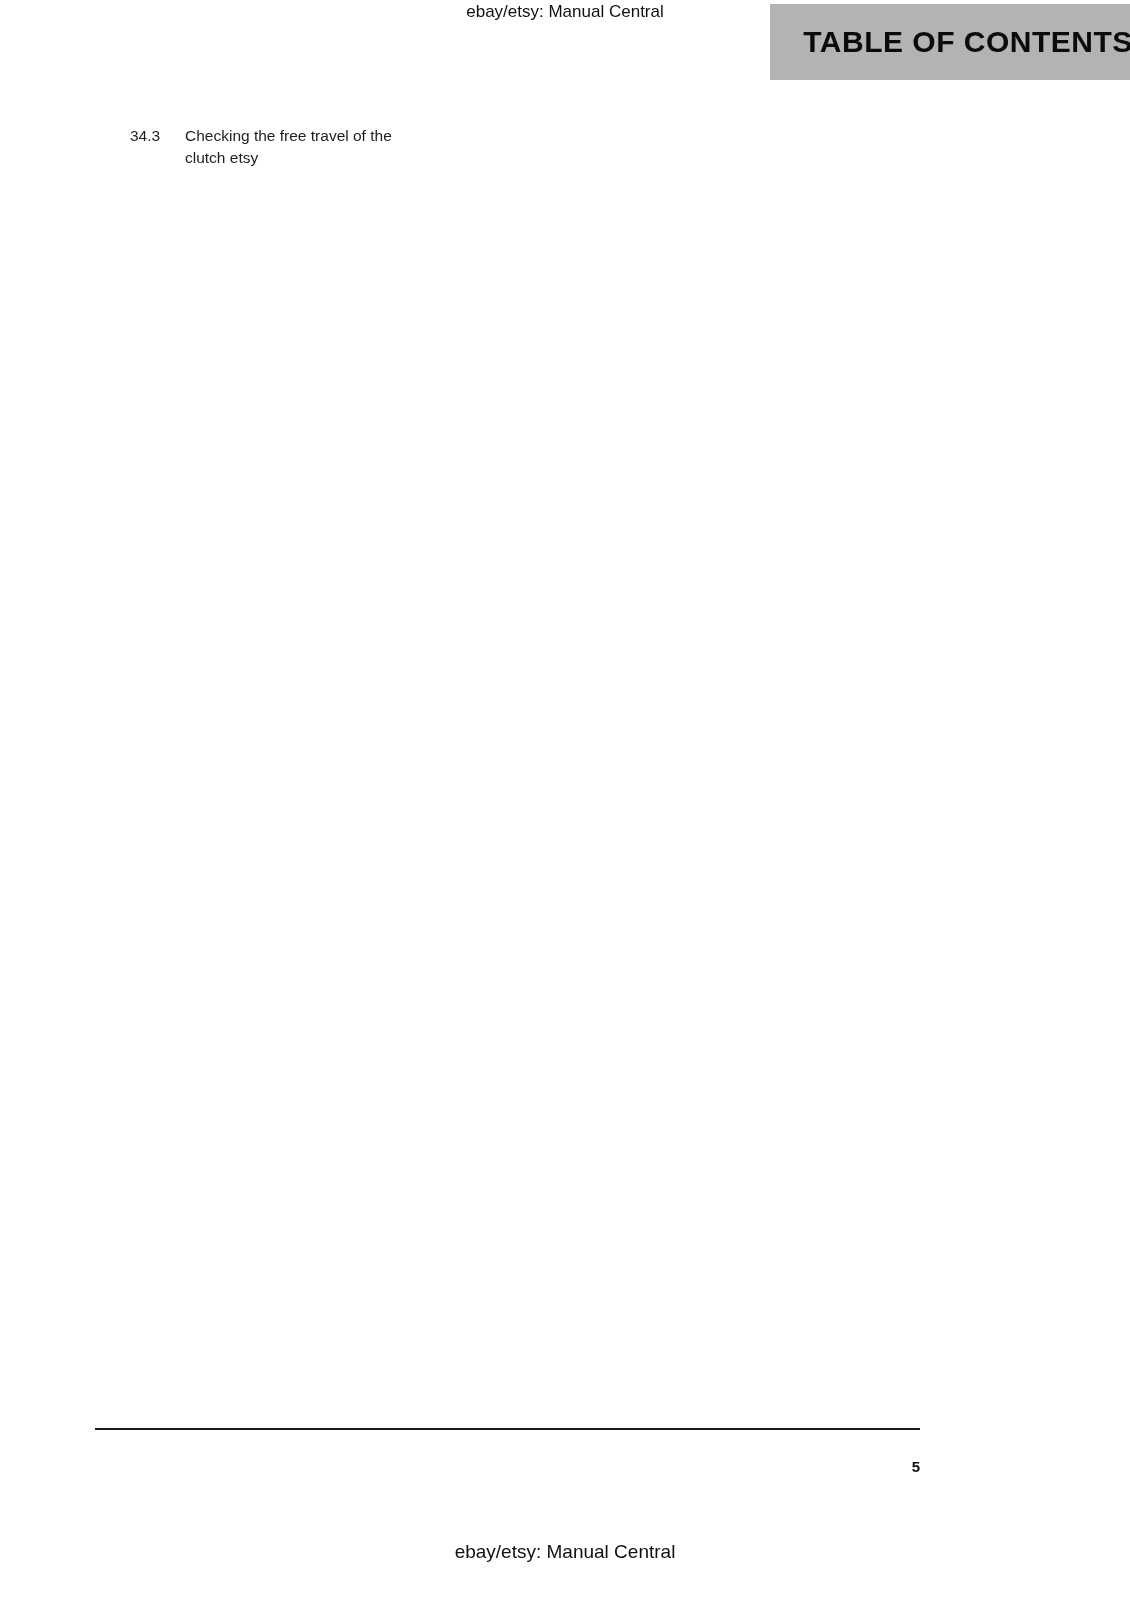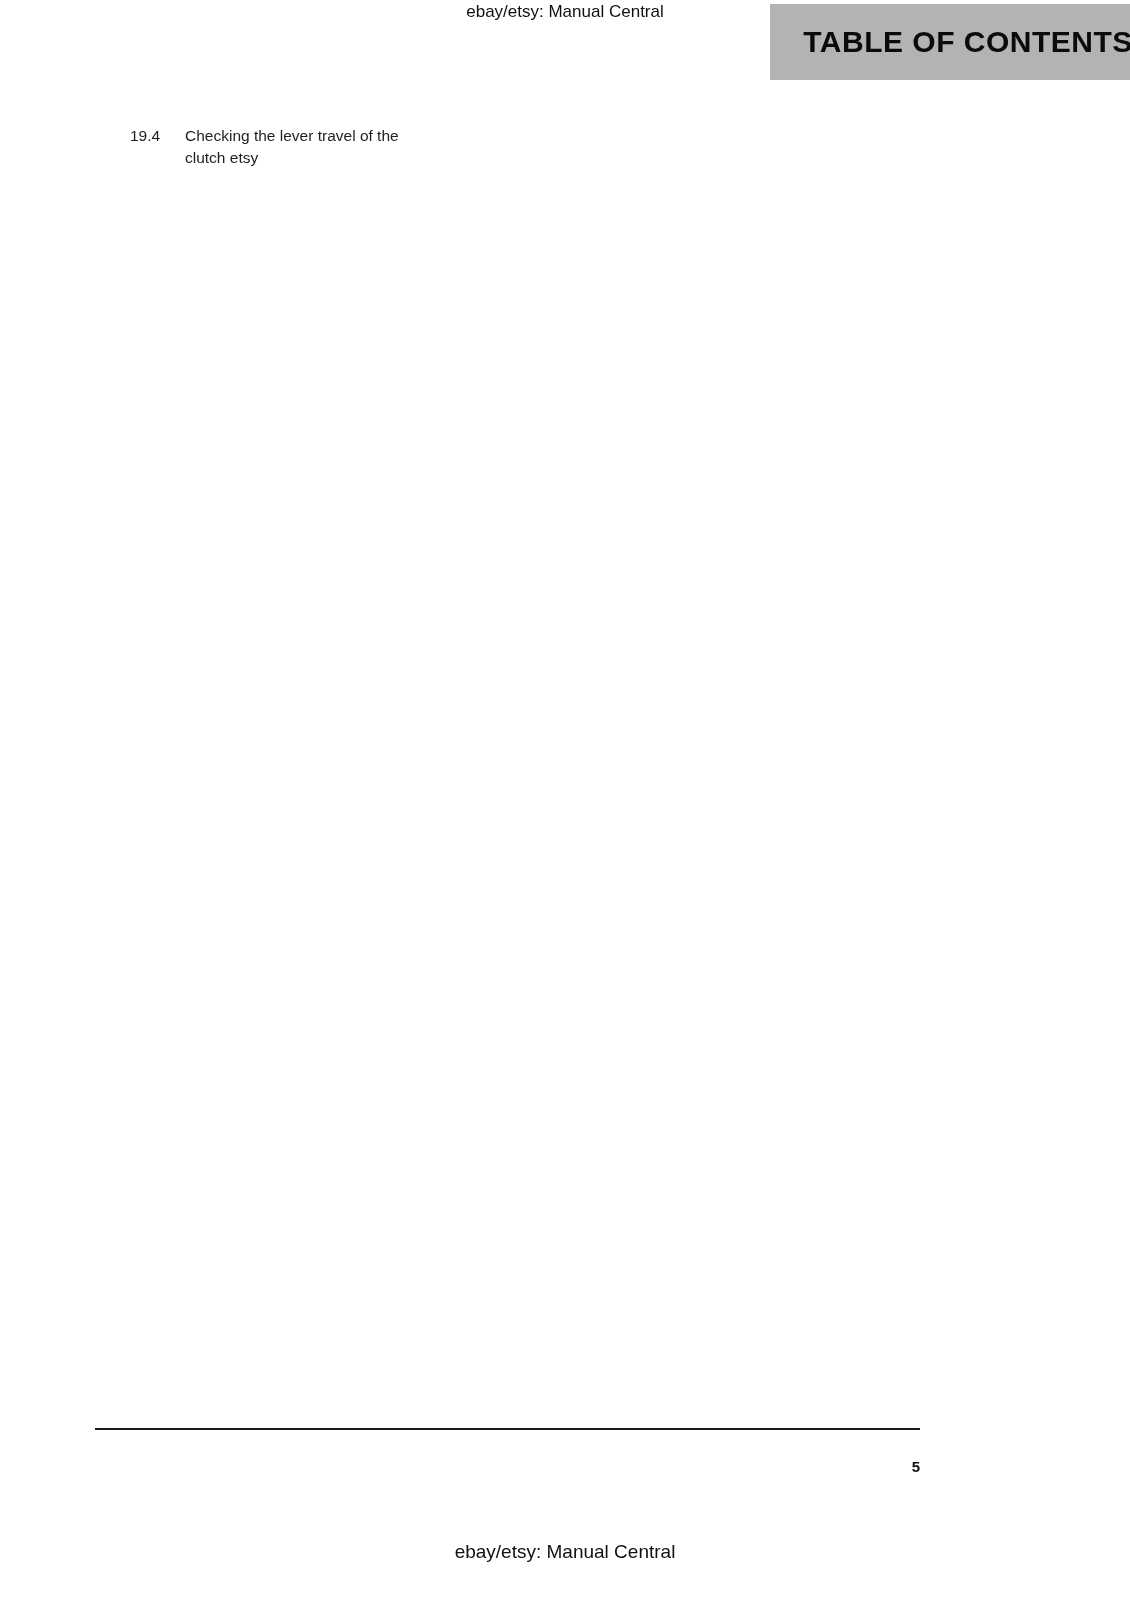--- a/index.html
+++ b/index.html
@@ -113,23 +113,23 @@
 <div class="page">
 
   <div class="top-watermark">ebay/etsy: Manual Central</div>
 
   <div class="banner" style="background: rgb(179, 179, 179);">
     <span class="banner-title">TABLE OF CONTENTS</span>
   </div>
 
   <div class="toc">
       <div class="entry l2">
-    <span class="num">19.4</span>
+    <span class="num">34.3</span>
     <div class="body">
-          <div class="line"><span class="text">Checking the lever travel of the</span></div>
+          <div class="line"><span class="text">Checking the free travel of the</span></div>
           <div class="line last">
             <span class="text">clutch etsy</span>
             <span class="dots"></span>
             <span class="page">143</span>
           </div>
         </div>
   </div>
     </div>
 
   <div class="footer-rule"></div>

